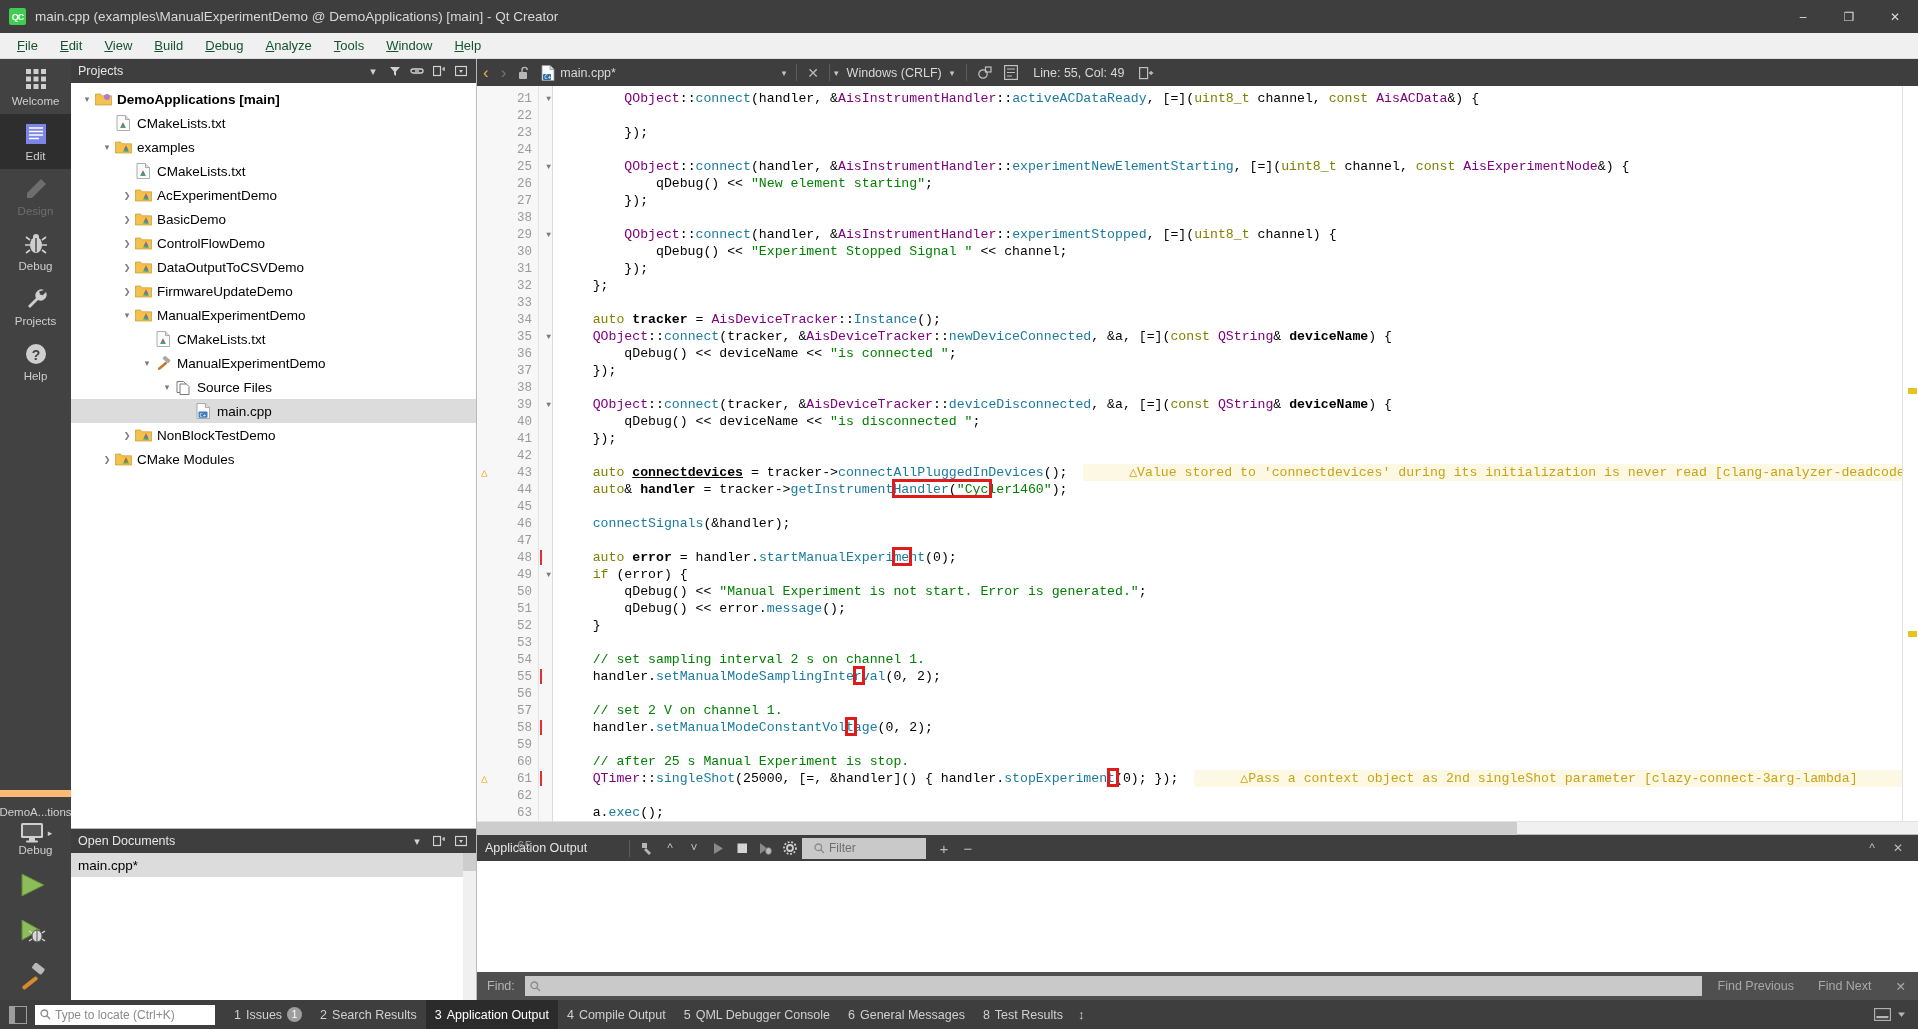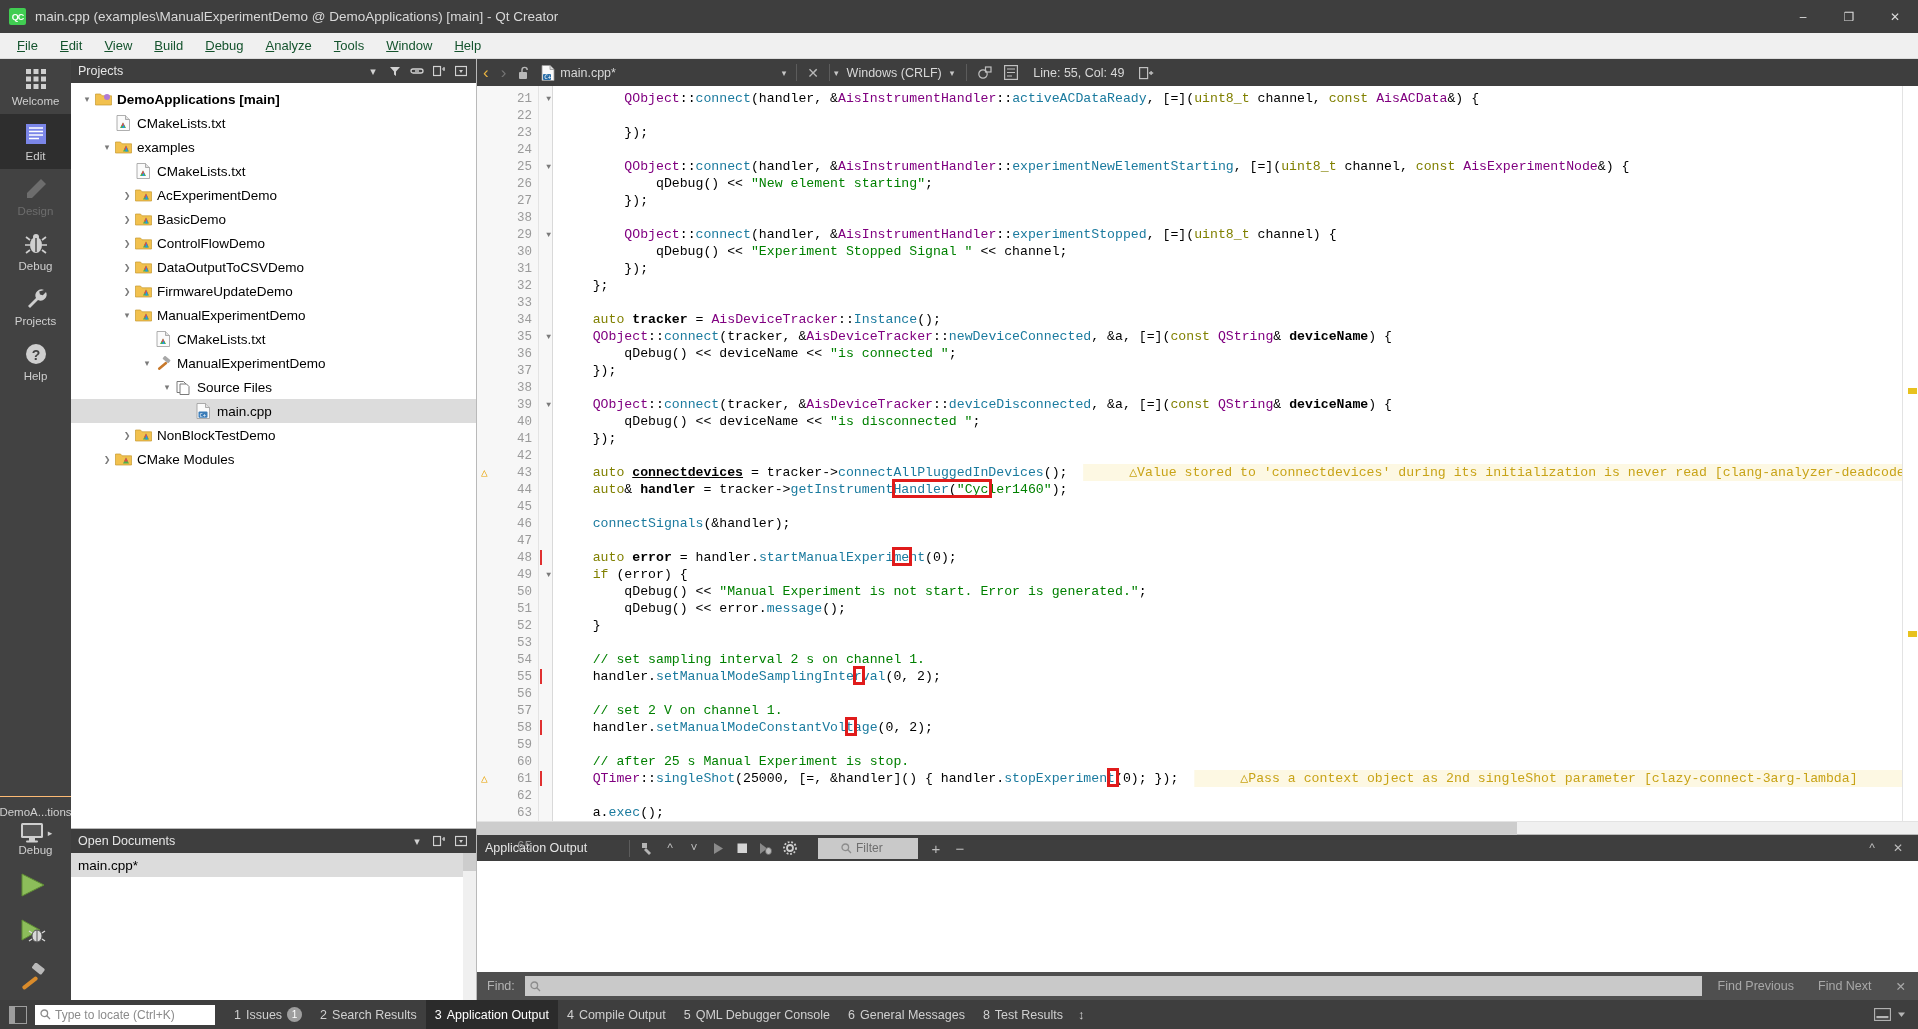--- a/index.html
+++ b/index.html
@@ -29,21 +29,21 @@
 
   
   .modebar { width:71px; background:#424242; display:flex; flex-direction:column; flex:0 0 71px; }
   .mode { height:55px; display:flex; flex-direction:column; align-items:center; justify-content:center;
           color:#cfcfcf; font-size:11.5px; position:relative; }
   .mode.sel { background:#2e2e2e; }
   .mode.sel:before { content:""; position:absolute; left:0; top:0; bottom:0; width:3px; background:#2e2e2e; }
   .mode.disabled { color:#6d6d6d; }
   .mode .glyph { margin-bottom:3px; display:flex; align-items:center; justify-content:center; height:26px; }
   .mode-spacer { flex:1 1 auto; }
-  .kitsel { border-top:1px solid #fdba74; padding:9px 0 6px 0; display:flex; flex-direction:column; align-items:center; }
+  .kitsel { border-top:7px solid #fdba74; padding:9px 0 6px 0; display:flex; flex-direction:column; align-items:center; }
   .kit-name { color:#d0d0d0; font-size:11.5px; margin-bottom:4px; }
   .kit-row { display:flex; align-items:center; justify-content:center; width:100%; }
   .kit-label { color:#cfcfcf; font-size:11.5px; margin-top:1px; }
   .runbtn { height:46px; display:flex; align-items:center; padding-left:18px; }
 
   
   .leftdock { width:406px; flex:0 0 406px; display:flex; flex-direction:column; background:#ffffff;
               border-right:1px solid #b9b9b9; }
   .dockhdr { height:24px; background:#3e3e3e; display:flex; align-items:center; color:#e6e6e6;
              font-size:12.5px; padding-left:7px; flex:0 0 24px; }
@@ -99,22 +99,22 @@
   .marker { position:absolute; right:1px; width:9px; height:6px; background:#e8c21e; }
 
   .hscroll { height:13px; flex:0 0 13px; background:#f0f0f0; position:relative; border-top:1px solid #e3e3e3;}
   .hthumb { position:absolute; left:0; top:0; height:13px; width:1040px; background:#cdcdcd; }
 
   
   .outpane { flex:0 0 166px; display:flex; flex-direction:column; border-top:1px solid #b9b9b9; }
   .outhdr { height:26px; background:#3e3e3e; display:flex; align-items:center; color:#e6e6e6; font-size:12.5px;
             padding-left:8px; flex:0 0 26px; }
   .outhdr .obtn { width:24px; height:26px; display:flex; align-items:center; justify-content:center; color:#bdbdbd; font-size:12px;}
-  .filterbox { width:100px; height:21px; background:#c9c9c9; display:flex; align-items:center; color:#6e6e6e;
-               font-size:12px; padding-left:23px; margin-left:16px; }
+  .filterbox { width:124px; height:21px; background:#c9c9c9; display:flex; align-items:center; color:#6e6e6e;
+               font-size:12px; padding-left:12px; margin-left:0; }
   .outbody { flex:1 1 auto; background:#ffffff; }
   .findbar { height:28px; background:#4f4f4f; display:flex; align-items:center; flex:0 0 28px; color:#b4b4b4; font-size:12.5px;}
   .findinput { flex:1 1 auto; height:20px; background:#c9c9c9; margin:0 4px; display:flex; align-items:center;
                padding-left:5px; color:#6e6e6e; }
   .fbtn { padding:0 12px; color:#a8a8a8; }
 
   
   .statusbar { height:29px; background:#3e3e3e; display:flex; align-items:center; flex:0 0 29px; color:#d0d0d0; font-size:12.5px;}
   .sq { width:18px; height:18px; border:1px solid #9d9d9d; margin:0 8px 0 9px; display:flex; }
   .sq i { display:block; width:5px; background:#9d9d9d; height:16px; }

